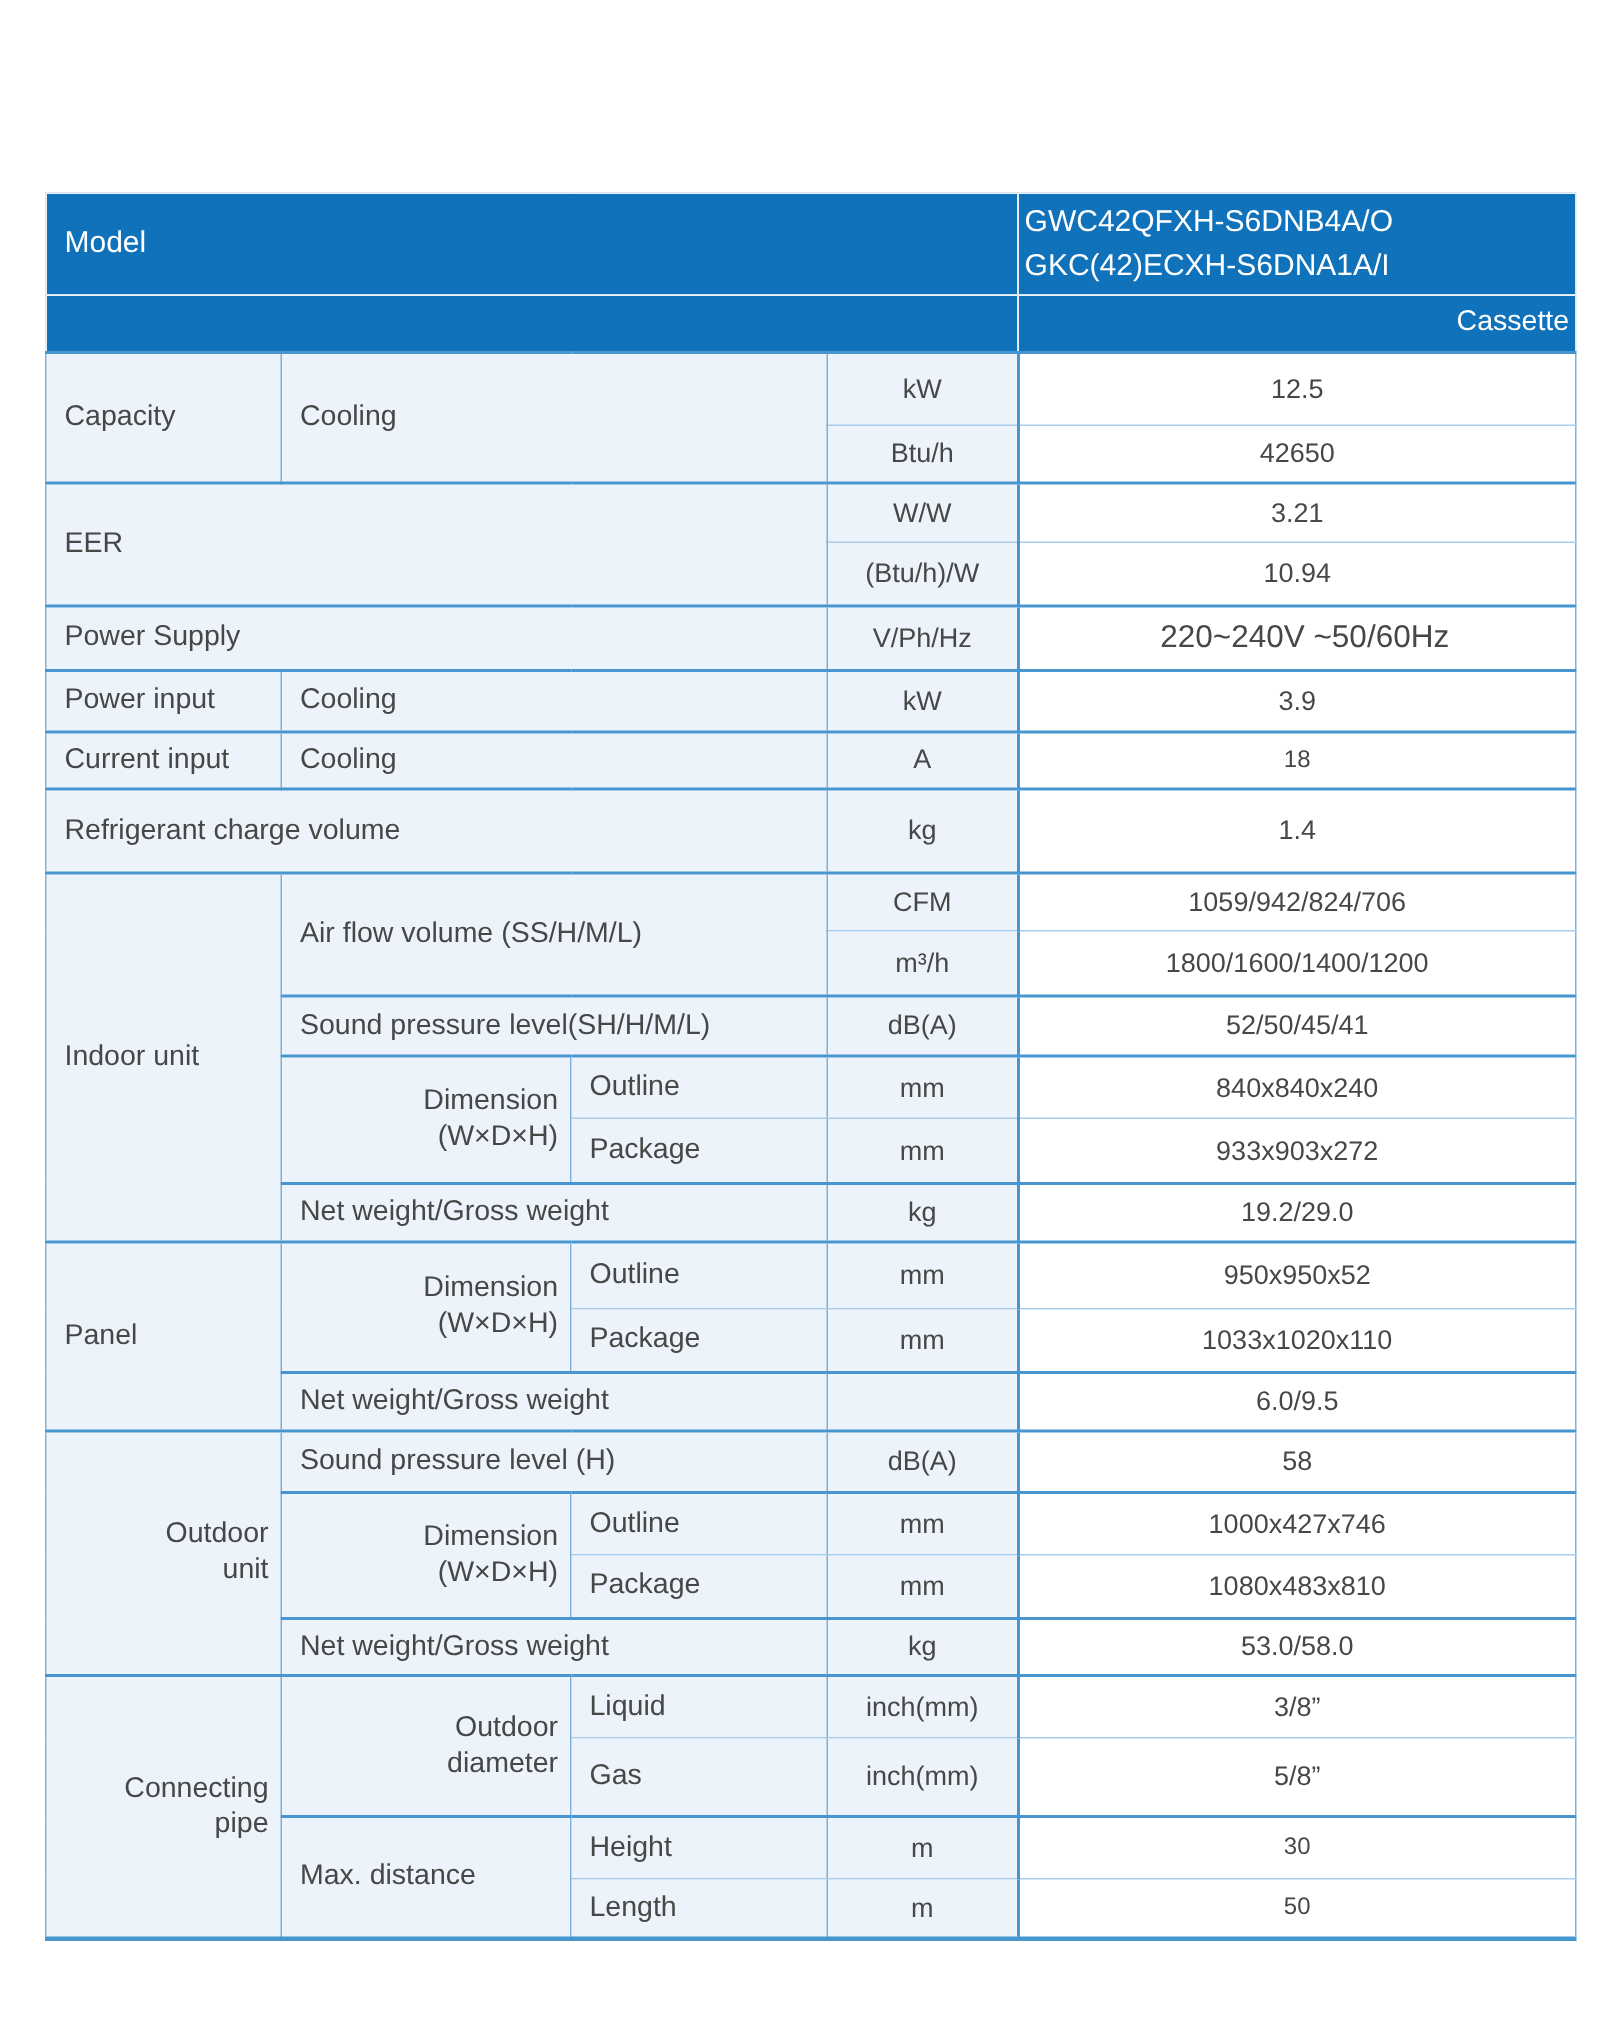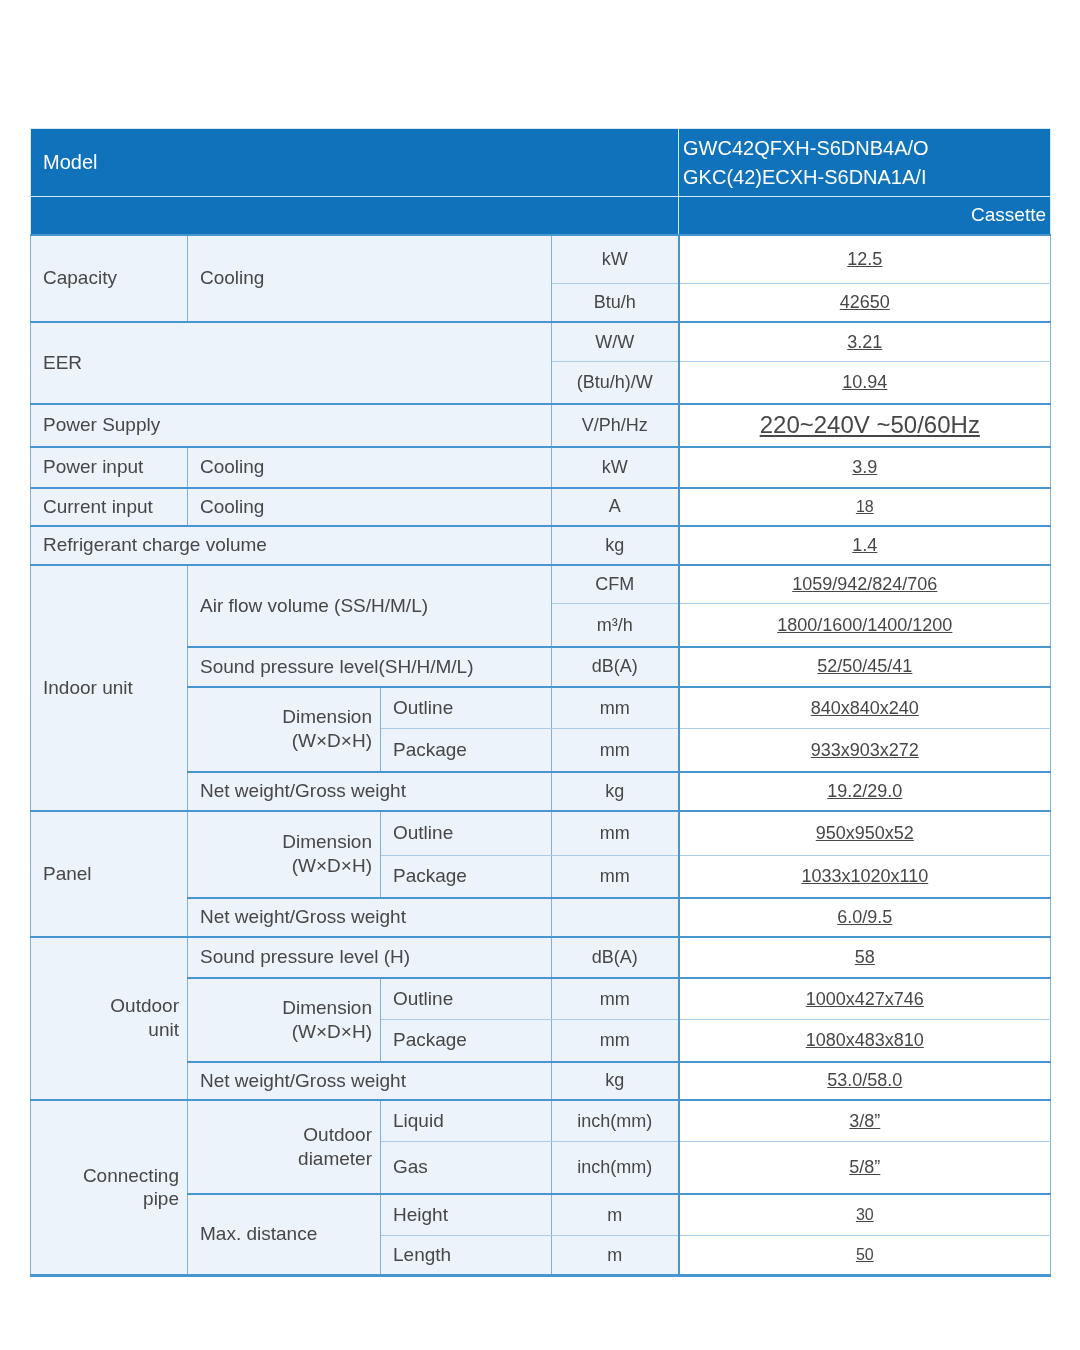--- a/index.html
+++ b/index.html
@@ -38,23 +38,22 @@
     text-align: center;
     font-size: 18px;
     padding: 3px 4px;
     border-right: 2px solid var(--border_thick, #4796cf);
   }
   td.val {
     background: var(--value_bg, #ffffff);
     text-align: center;
     font-size: 18px;
     padding: 3px 6px;
-    text-decoration: underline;
-  }
-  td.val.vbig { font-size: 24px; padding-left: 16px; }
+  }
+  td.val.vbig { font-size: 21px; padding-left: 16px; }
   td.val.vsm  { font-size: 16px; }
 
   .pre { white-space: pre-line; text-align: right; }
 
   tr.hdr > td {
     background: var(--header_blue, #0f72ba);
     color: #ffffff;
     border-color: #d7e7f5;
   }
   td.model-label { font-size: 20px; }
@@ -122,21 +121,21 @@
       <td colspan="2">Cooling</td>
       <td class="unit">kW</td>
       <td class="val">3.9</td>
     </tr>
     <tr class="grp" style="height:38px">
       <td>Current input</td>
       <td colspan="2">Cooling</td>
       <td class="unit">A</td>
       <td class="val vsm">18</td>
     </tr>
-    <tr class="grp" style="height:39px">
+    <tr class="grp" style="height:56px">
       <td colspan="3">Refrigerant charge volume</td>
       <td class="unit">kg</td>
       <td class="val">1.4</td>
     </tr>
 
     <tr class="grp" style="height:39px">
       <td rowspan="6">Indoor unit</td>
       <td rowspan="2" colspan="2">Air flow volume (SS/H/M/L)</td>
       <td class="unit">CFM</td>
       <td class="val">1059/942/824/706</td>

